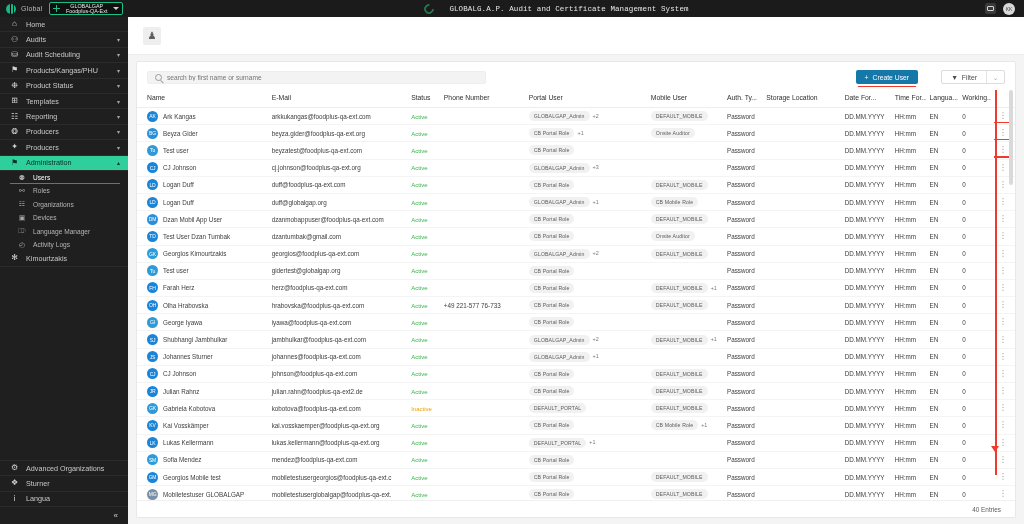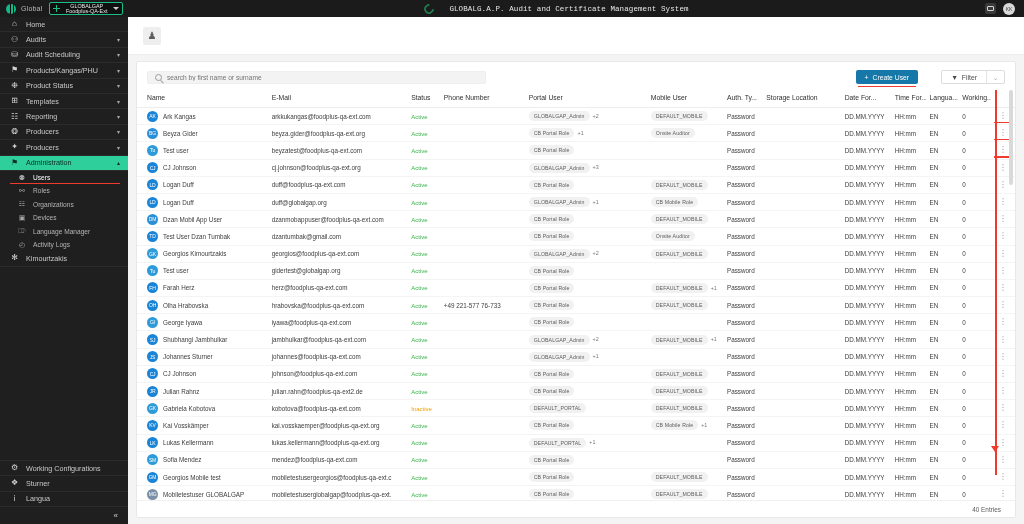--- a/index.html
+++ b/index.html
@@ -301,21 +301,21 @@
             <span>Activity Logs</span>
           </div>
           <div class="nav-item">
             <span class="ico">✻</span>
             <span class="lbl">Kimourtzakis</span>
           </div>
         </div>
       <div class="nav-bottom" id="nav-bottom">
           <div class="nav-item">
             <span class="ico">⚙</span>
-            <span class="lbl">Working Configurations</span>
+            <span class="lbl">Advanced Organizations</span>
           </div>
           <div class="nav-item">
             <span class="ico">❖</span>
             <span class="lbl">Sturner</span>
           </div>
           <div class="nav-item">
             <span class="ico">ℹ</span>
             <span class="lbl">Langua</span>
           </div>
         </div>

